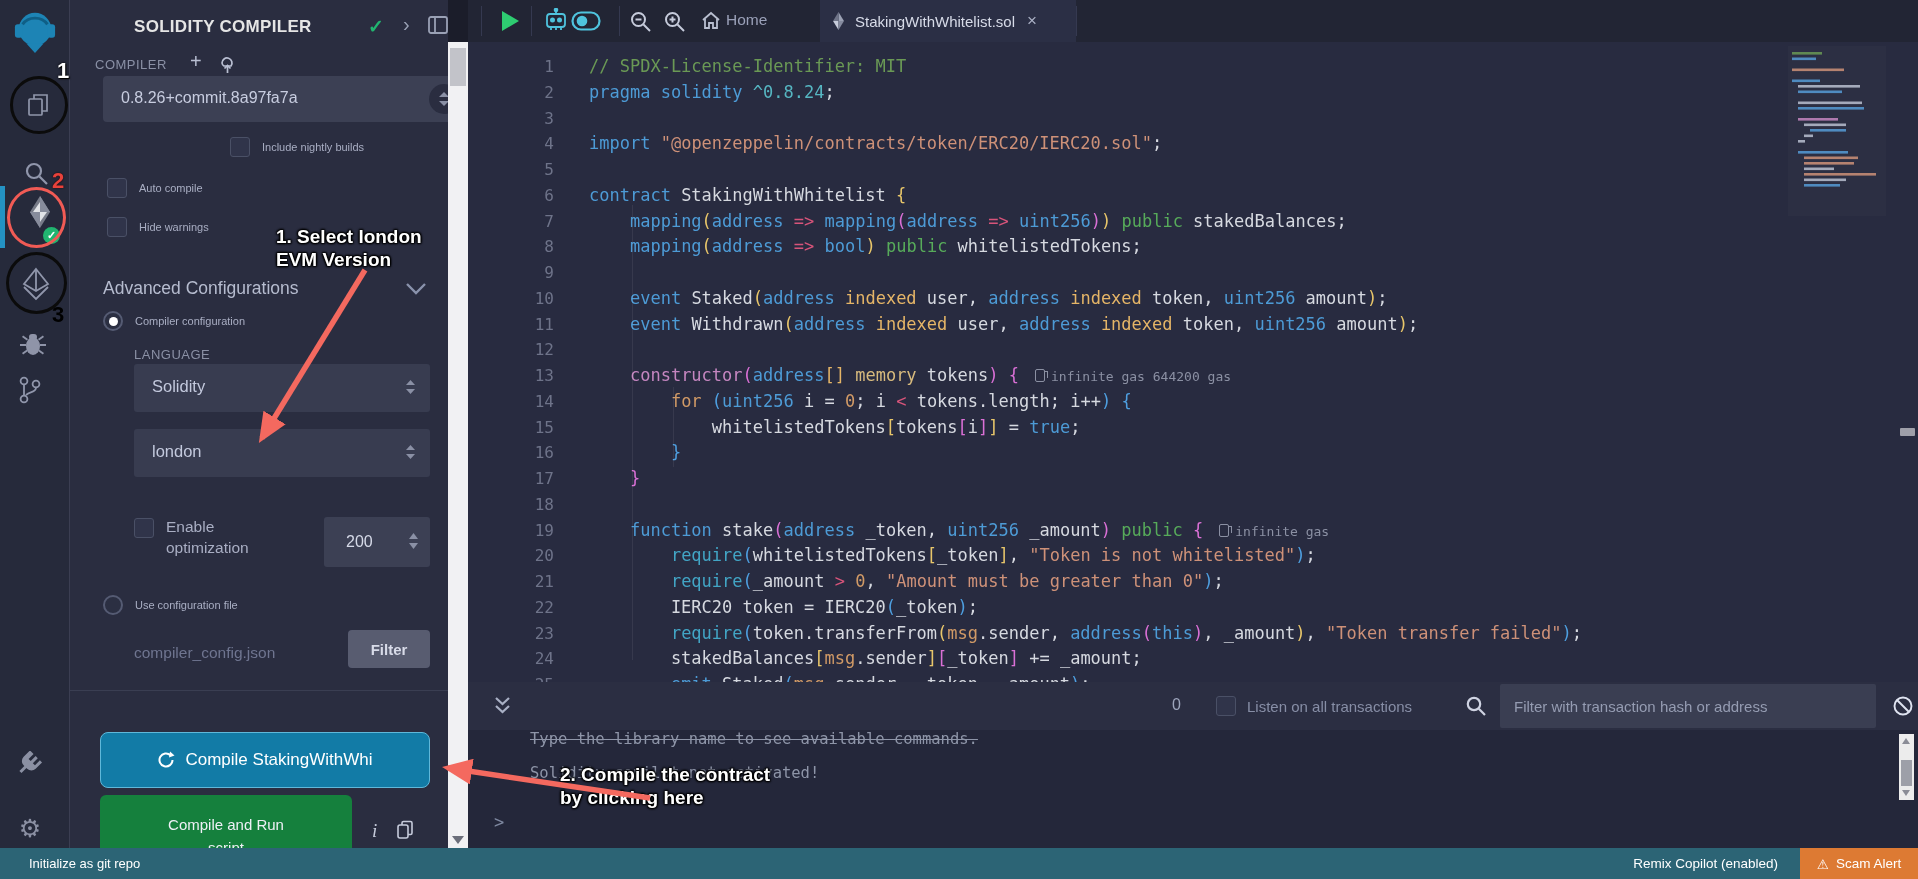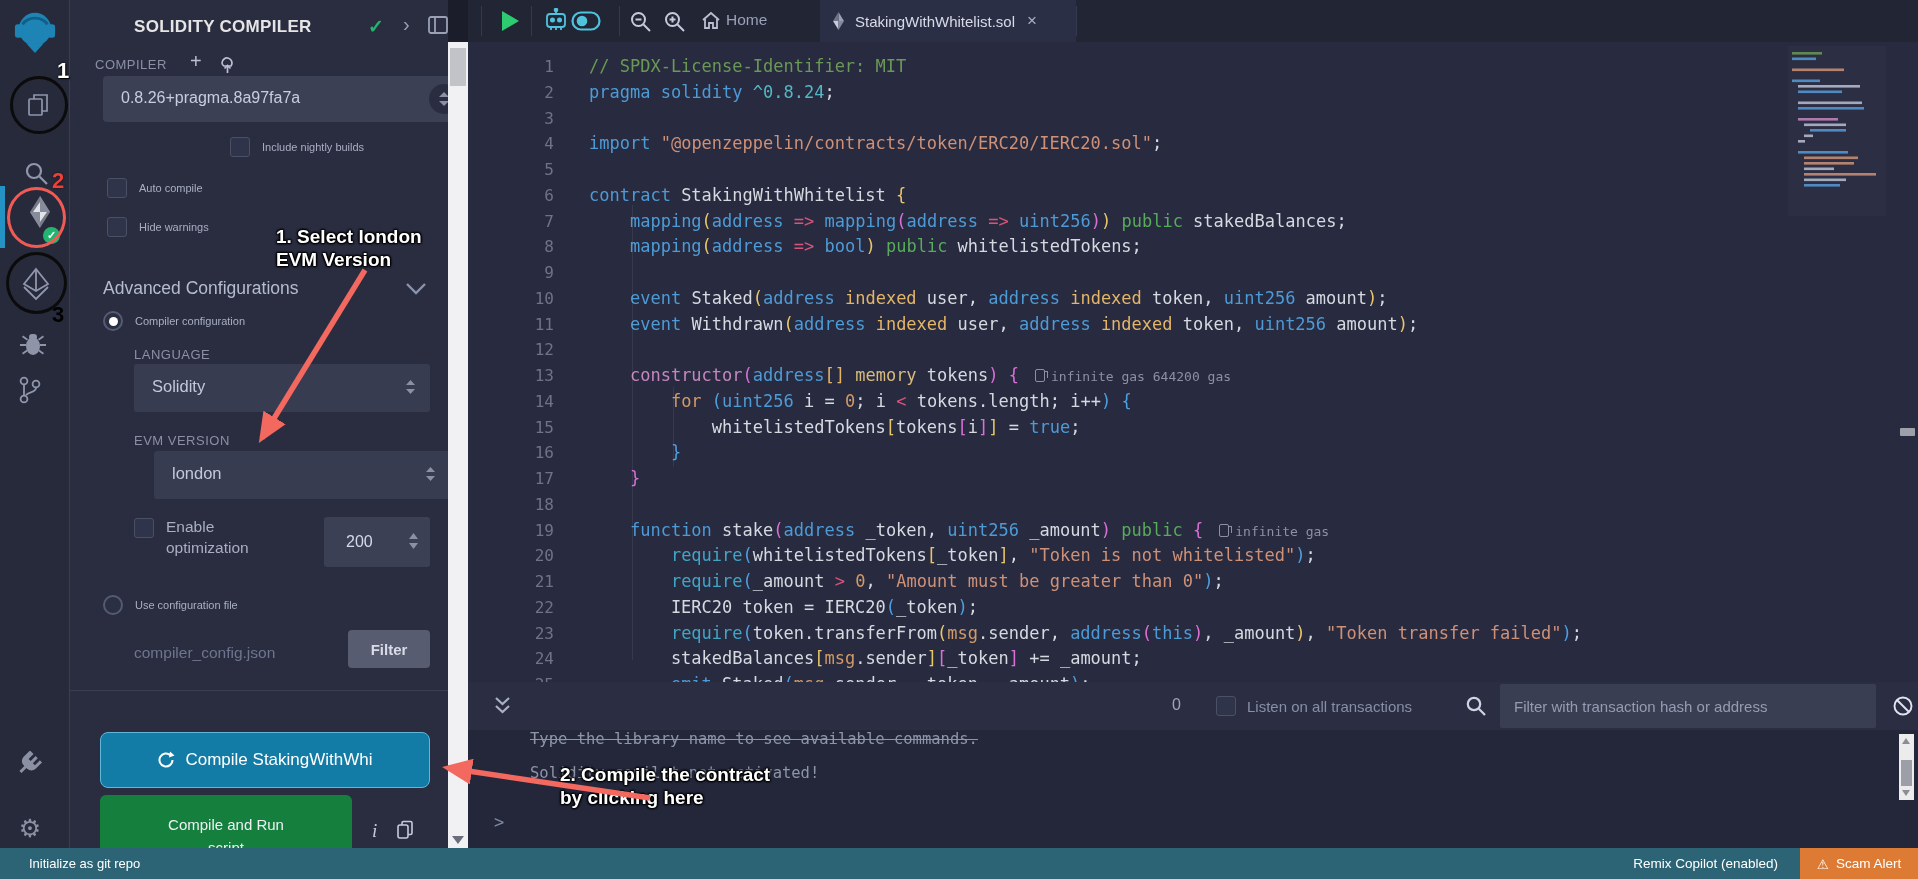--- a/index.html
+++ b/index.html
@@ -39,21 +39,21 @@
   #adv-chevron{position:absolute;left:335px;top:282px;cursor:pointer;}
   .radio{width:20px;height:20px;border-radius:50%;background:#2b2f42;border:2px solid #555b73;position:relative;cursor:pointer;flex:none;}
   .radio.sel::after{content:"";position:absolute;left:4px;top:4px;width:9px;height:9px;border-radius:50%;background:#fff;}
   #row-radio1{left:33px;top:311px;}
   #language-label{position:absolute;left:64px;top:347px;}
   .dd{position:absolute;left:64px;width:296px;height:48px;background:#383c50;border-radius:3px;cursor:pointer;}
   .dd .dtext{position:absolute;left:18px;top:13px;font-size:16.5px;color:#c3c9dd;}
   .dd .stepper{position:absolute;right:14px;top:14px;}
   #language-select{top:364px;}
   #evm-label{position:absolute;left:64px;top:433px;}
-  #evm-select{top:451px;margin-left:20px;}
+  #evm-select{top:429px;}
   #row-opt{left:64px;top:518px;align-items:flex-start;}
   #opt-label{font-size:15.5px;color:#a9aec3;line-height:21px;margin-top:-2px;}
   #runs-input{position:absolute;left:254px;top:517px;width:106px;height:50px;background:#3c4054;border:none;border-radius:3px;
      color:#d6dae8;font-size:16px;padding-left:22px;font-family:"Liberation Sans",sans-serif;}
   #runs-stepper{position:absolute;left:338px;top:531px;pointer-events:none;}
   #row-radio2{left:33px;top:595px;}
   #config-file{position:absolute;left:64px;top:644px;font-size:15.5px;color:#6f7590;}
   #change-btn{position:absolute;left:278px;top:630px;width:82px;height:38px;background:#585c70;border-radius:4px;color:#d8dbe8;
      font-size:15px;font-weight:bold;display:flex;align-items:center;justify-content:center;cursor:pointer;}
   #panel-divider{position:absolute;left:0;top:690px;width:100%;height:1px;background:#3a3e52;}
@@ -231,21 +231,21 @@
   <span id="compiler-plus">+</span>
   <span id="compiler-publish">
     <svg width="21" height="21" viewBox="0 0 21 21" fill="none" stroke="#b9bfd2" stroke-width="1.7">
       <path d="M5 8 a5 5 0 1 1 9 3 h-7 a4 4 0 0 1 -2 -3 Z"></path>
         <path d="M10.5 18 V11"></path>
         <path d="M7.5 13.5 L10.5 10.5 L13.5 13.5"></path>
     </svg>
   </span>
 
   <div id="version-select">
-    <span class="vtext">0.8.26+pragma.8a97fa7a</span>
+    <span class="vtext">0.8.26+commit.8a97fa7a</span>
     <span id="version-badge">
       <svg width="12" height="16" viewBox="0 0 12 16">
           <polygon points="6,1 11,6 1,6" fill="#8a90a5"></polygon>
           <polygon points="6,15 11,10 1,10" fill="#8a90a5"></polygon>
         </svg>
     </span>
   </div>
 
   <div class="chk-row" id="row-nightly">
     <div class="chk"></div>

